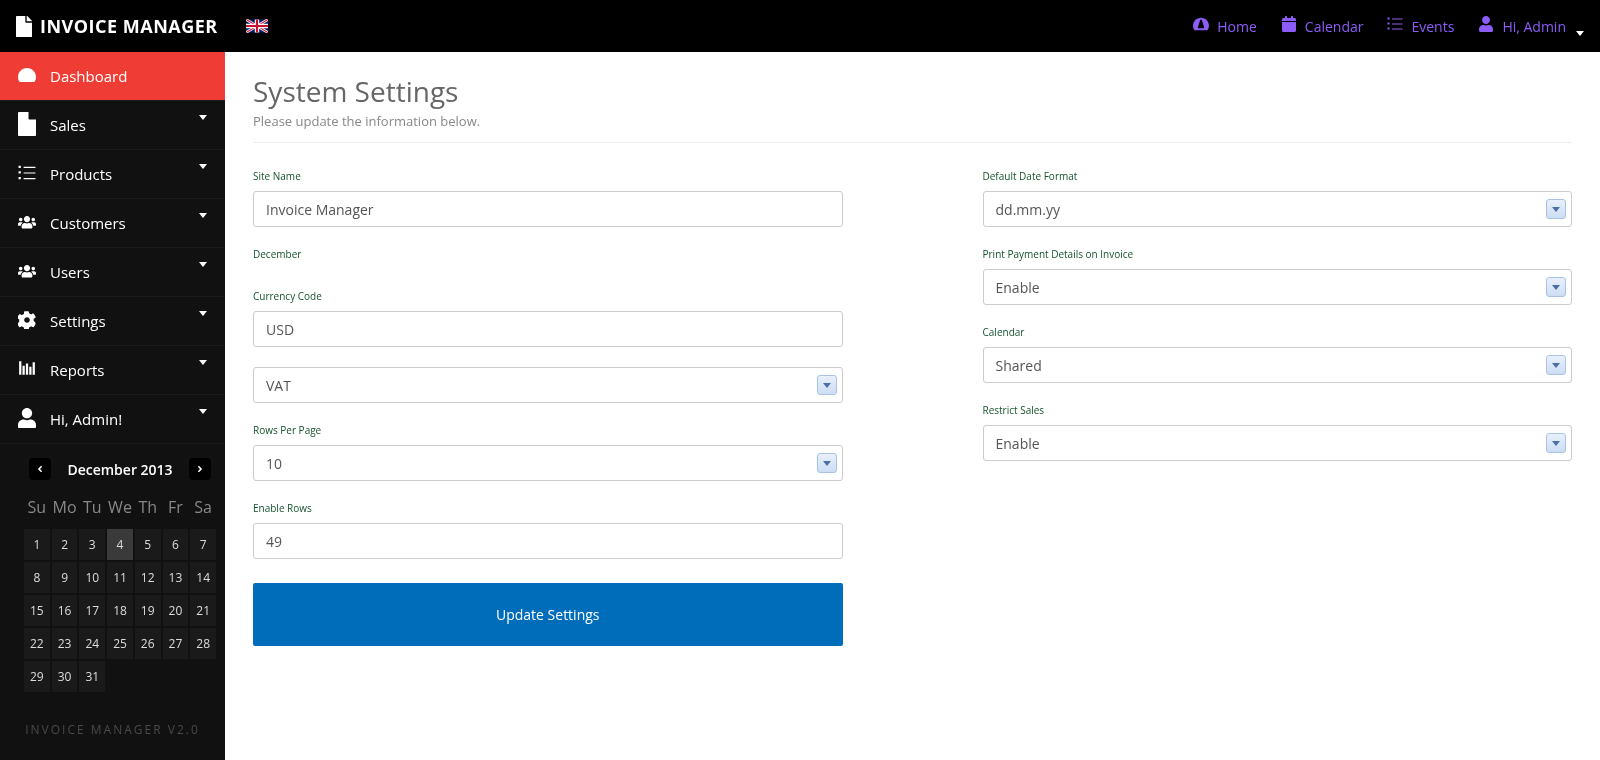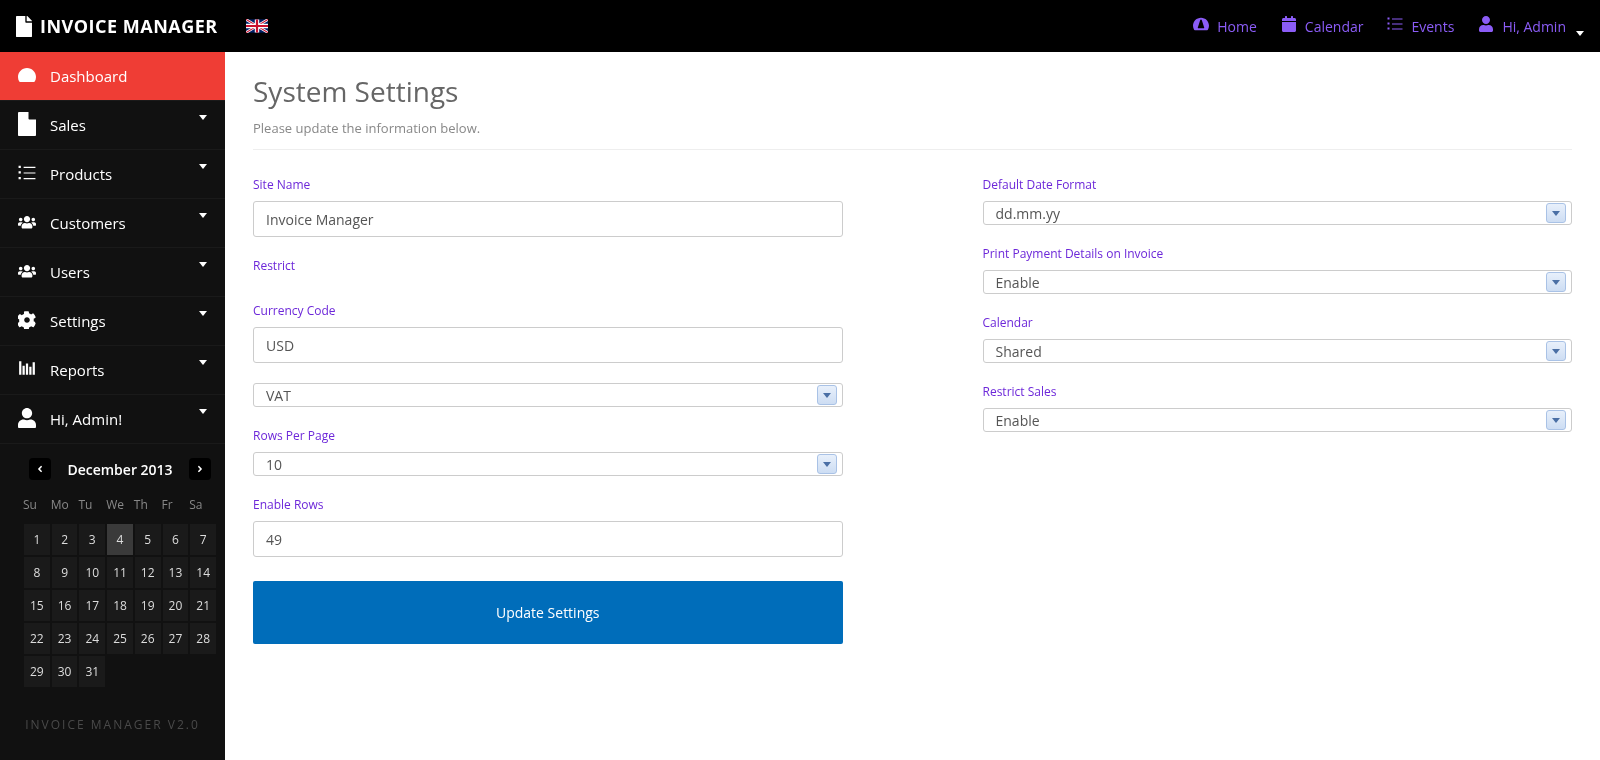--- a/index.html
+++ b/index.html
@@ -24,39 +24,39 @@
 .nav a.active { background:#ef3d35; }
 .nav a .caret { margin-left:auto; width:0; height:0; border-left:4px solid transparent; border-right:4px solid transparent; border-top:5px solid #fff; }
 .nav .nav-icon { width:18px; height:18px; display:inline-flex; align-items:center; justify-content:center; }
 
 
 .cal { padding:8px 8px 4px;margin-left:15px; }
 .cal-head { display:flex; align-items:center; justify-content:space-between; padding:6px 6px 10px; color:#fff; font-weight:600; font-size:14px; }
 .cal-head .nav-btn { width:22px; height:22px; background:#000; border-radius:4px; display:flex; align-items:center; justify-content:center; cursor:pointer; }
 .cal-head .nav-btn svg { width:10px; height:10px; fill:#fff; }
 .cal-grid { display:grid; grid-template-columns:repeat(7,1fr); gap:0; }
-.cal-dow { text-align:left; color:#888; font-size:12px; padding:6px 0 10px; }
+.cal-dow { text-align:center; color:#888; font-size:16px; padding:6px 0 10px; }
 .cal-cell { text-align:center; font-size:12px; color:#ddd; padding:7px 0; cursor:pointer; background:#1a1a1a; border:1px solid #111; }
 .cal-cell.today { background:#3a3a3a; }
 
 .footer-note { margin-top:auto; padding:24px 0 30px; text-align:center; color:#4a4a4a; letter-spacing:2px; font-size:12px; }
 
 
 .main { flex:1; padding:20px 28px 40px; }
 .page-title { font-size:28px; font-weight:400; color:#666; }
-.page-sub { color:#888; font-size:13px; margin-top:9px; padding-bottom:12px; }
+.page-sub { color:#888; font-size:13px; margin-top:2px; padding-bottom:12px; }
 .hr { border:none; border-top:1px solid #eee; margin-bottom:26px; }
 
 .form { display:grid; grid-template-columns:1fr 1fr; column-gap:140px; }
 .col { display:flex; flex-direction:column; gap:0; }
 .field { margin-bottom:20px; }
-.field label { display:block; color:#6d28d9; font-size:12px; margin-bottom:8px; }
+.field label { display:block; color:#14532d; font-size:10px; margin-bottom:8px; }
 .control { position:relative; }
 input[type=text] { width:100%; height:36px; border:1px solid #ccc; border-radius:3px; padding:0 12px; font-size:14px; color:#555; background:#fff; }
-.select { width:100%; height:24px; border:1px solid #ccc; border-radius:3px; padding:0 12px; font-size:14px; color:#555; background:#fff; display:flex; align-items:center; cursor:pointer; }
+.select { width:100%; height:36px; border:1px solid #ccc; border-radius:3px; padding:0 12px; font-size:14px; color:#555; background:#fff; display:flex; align-items:center; cursor:pointer; }
 .select-arrow { position:absolute; right:6px; top:50%; transform:translateY(-50%); width:20px; height:20px; background:linear-gradient(#e8f0fb,#cdddf3); border:1px solid #a9c2e6; border-radius:3px; display:flex; align-items:center; justify-content:center; }
 .select-arrow::after { content:""; width:0; height:0; border-left:4px solid transparent; border-right:4px solid transparent; border-top:5px solid #4a6fa5; }
 
 .btn-primary { display:inline-block; background:#006dba; color:#fff; border:none; padding:22px 18px; font-size:14px; border-radius:2px; cursor:pointer; margin-top:4px; }
 
 
 svg { fill:currentColor; }
 </style>
 </head>
 <body>
@@ -266,21 +266,21 @@
     <div class="page-sub">Please update the information below.</div>
     <hr class="hr">
 
     <div class="form">
       <div class="col" id="col-left">
           <div class="field">
             <label>Site Name</label>
             <div class="control"><input type="text" value="Invoice Manager" style=""></div>
           </div>
           <div class="field">
-            <label>Restrict</label>
+            <label>December</label>
           </div>
           <div class="field">
             <label>Currency Code</label>
             <div class="control"><input type="text" value="USD" style=""></div>
           </div>
           <div class="field">
             <div class="control">
               <div class="select">
                 <span>VAT</span>
               </div>

